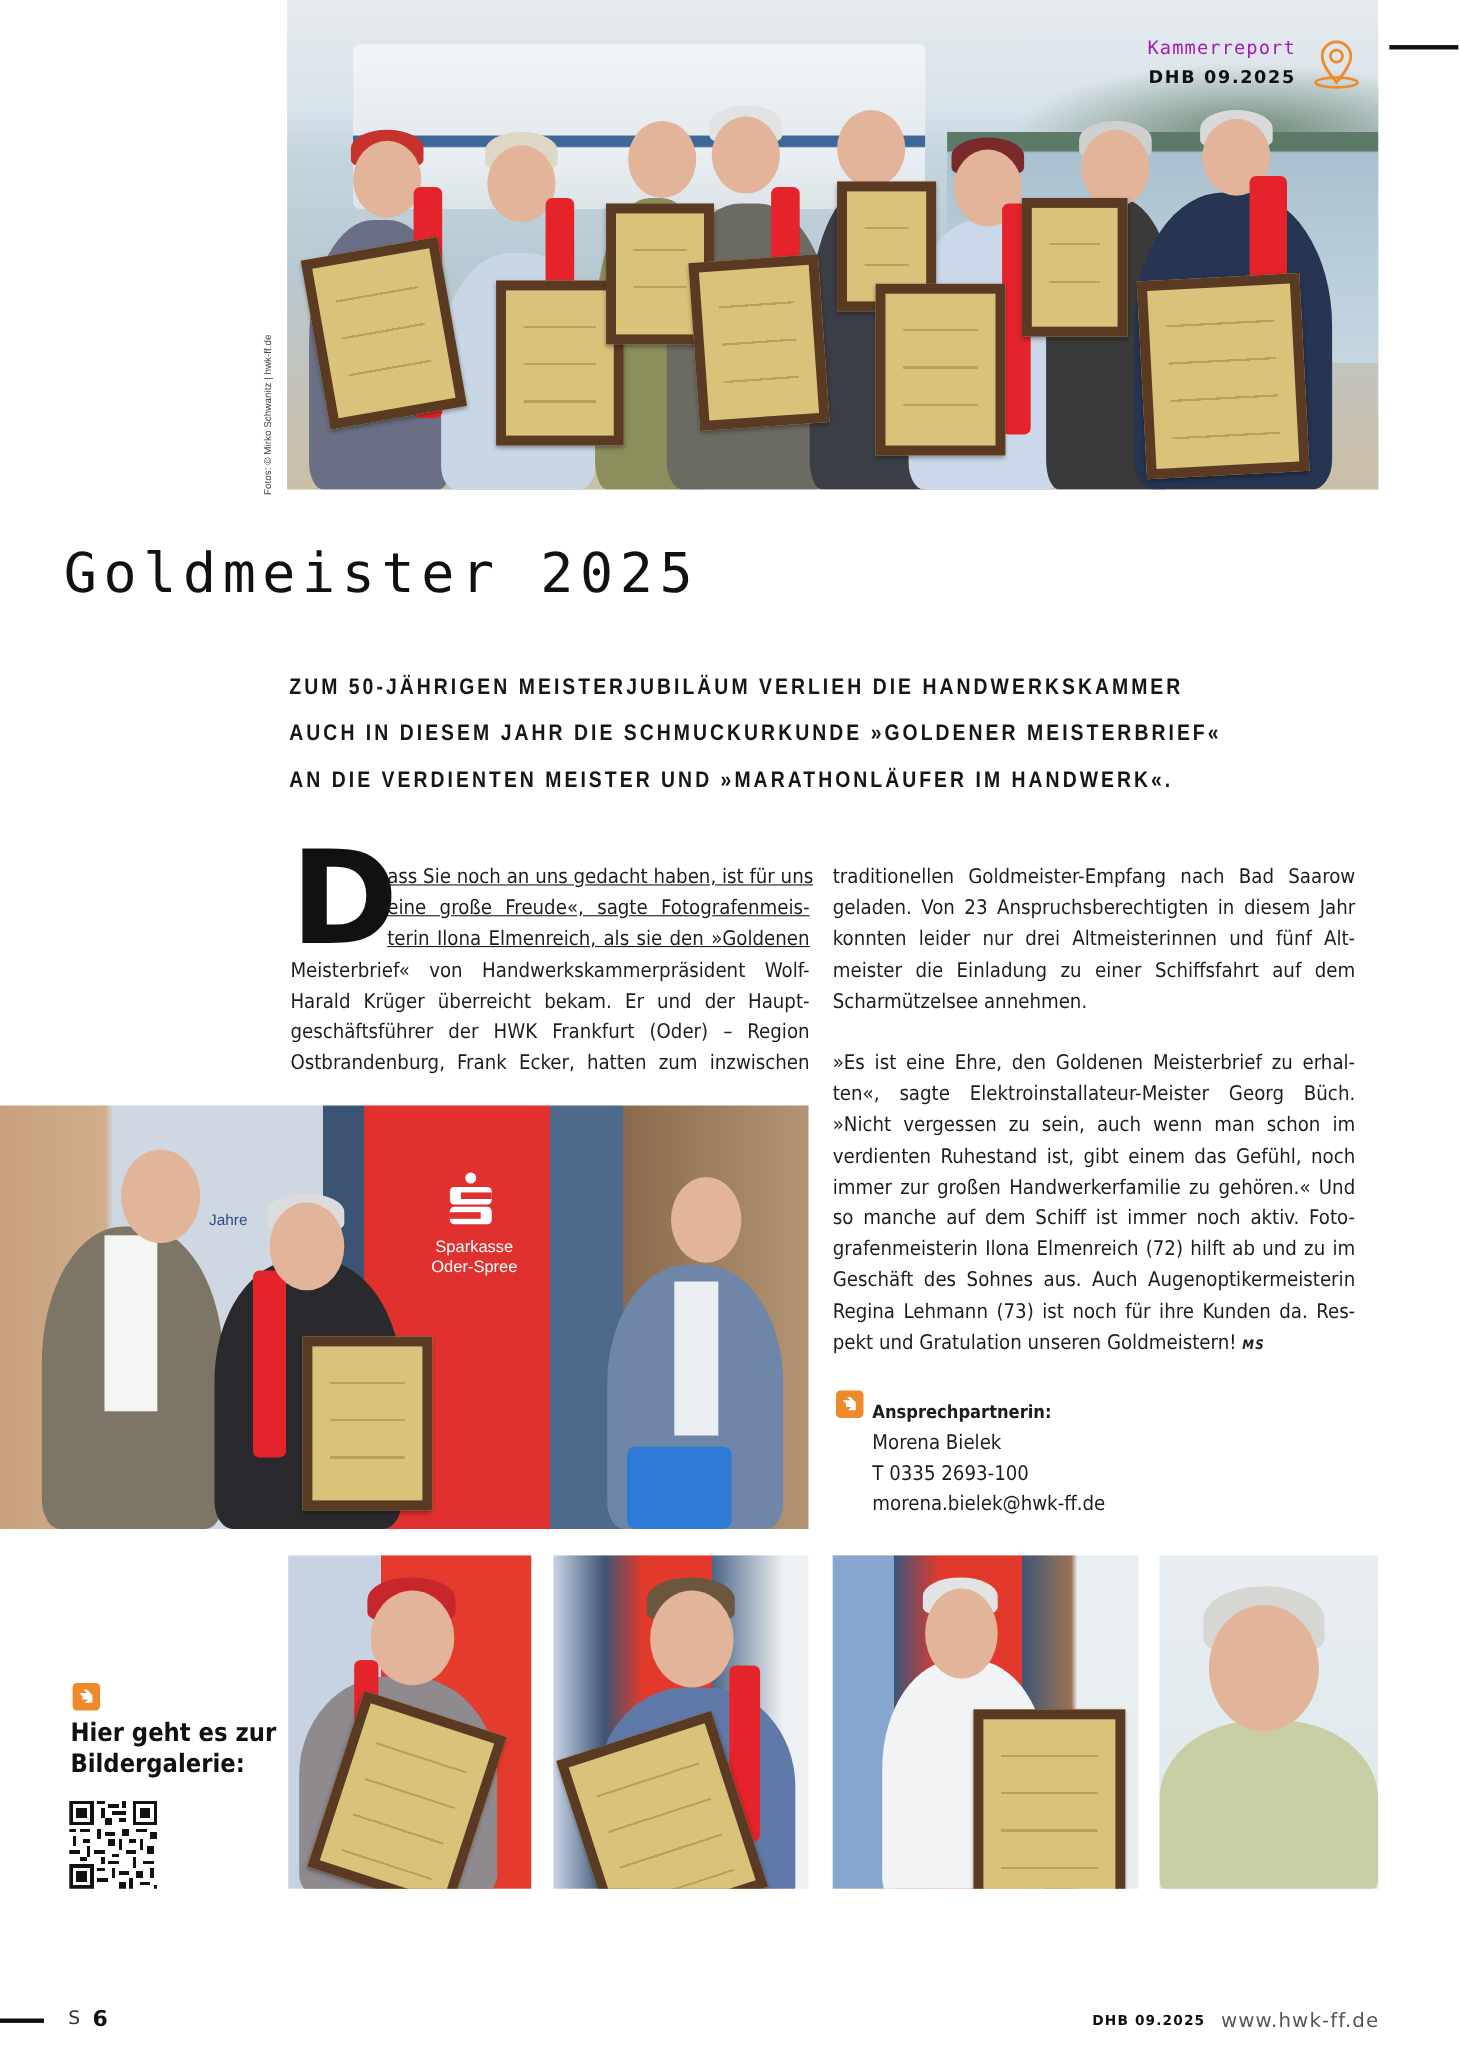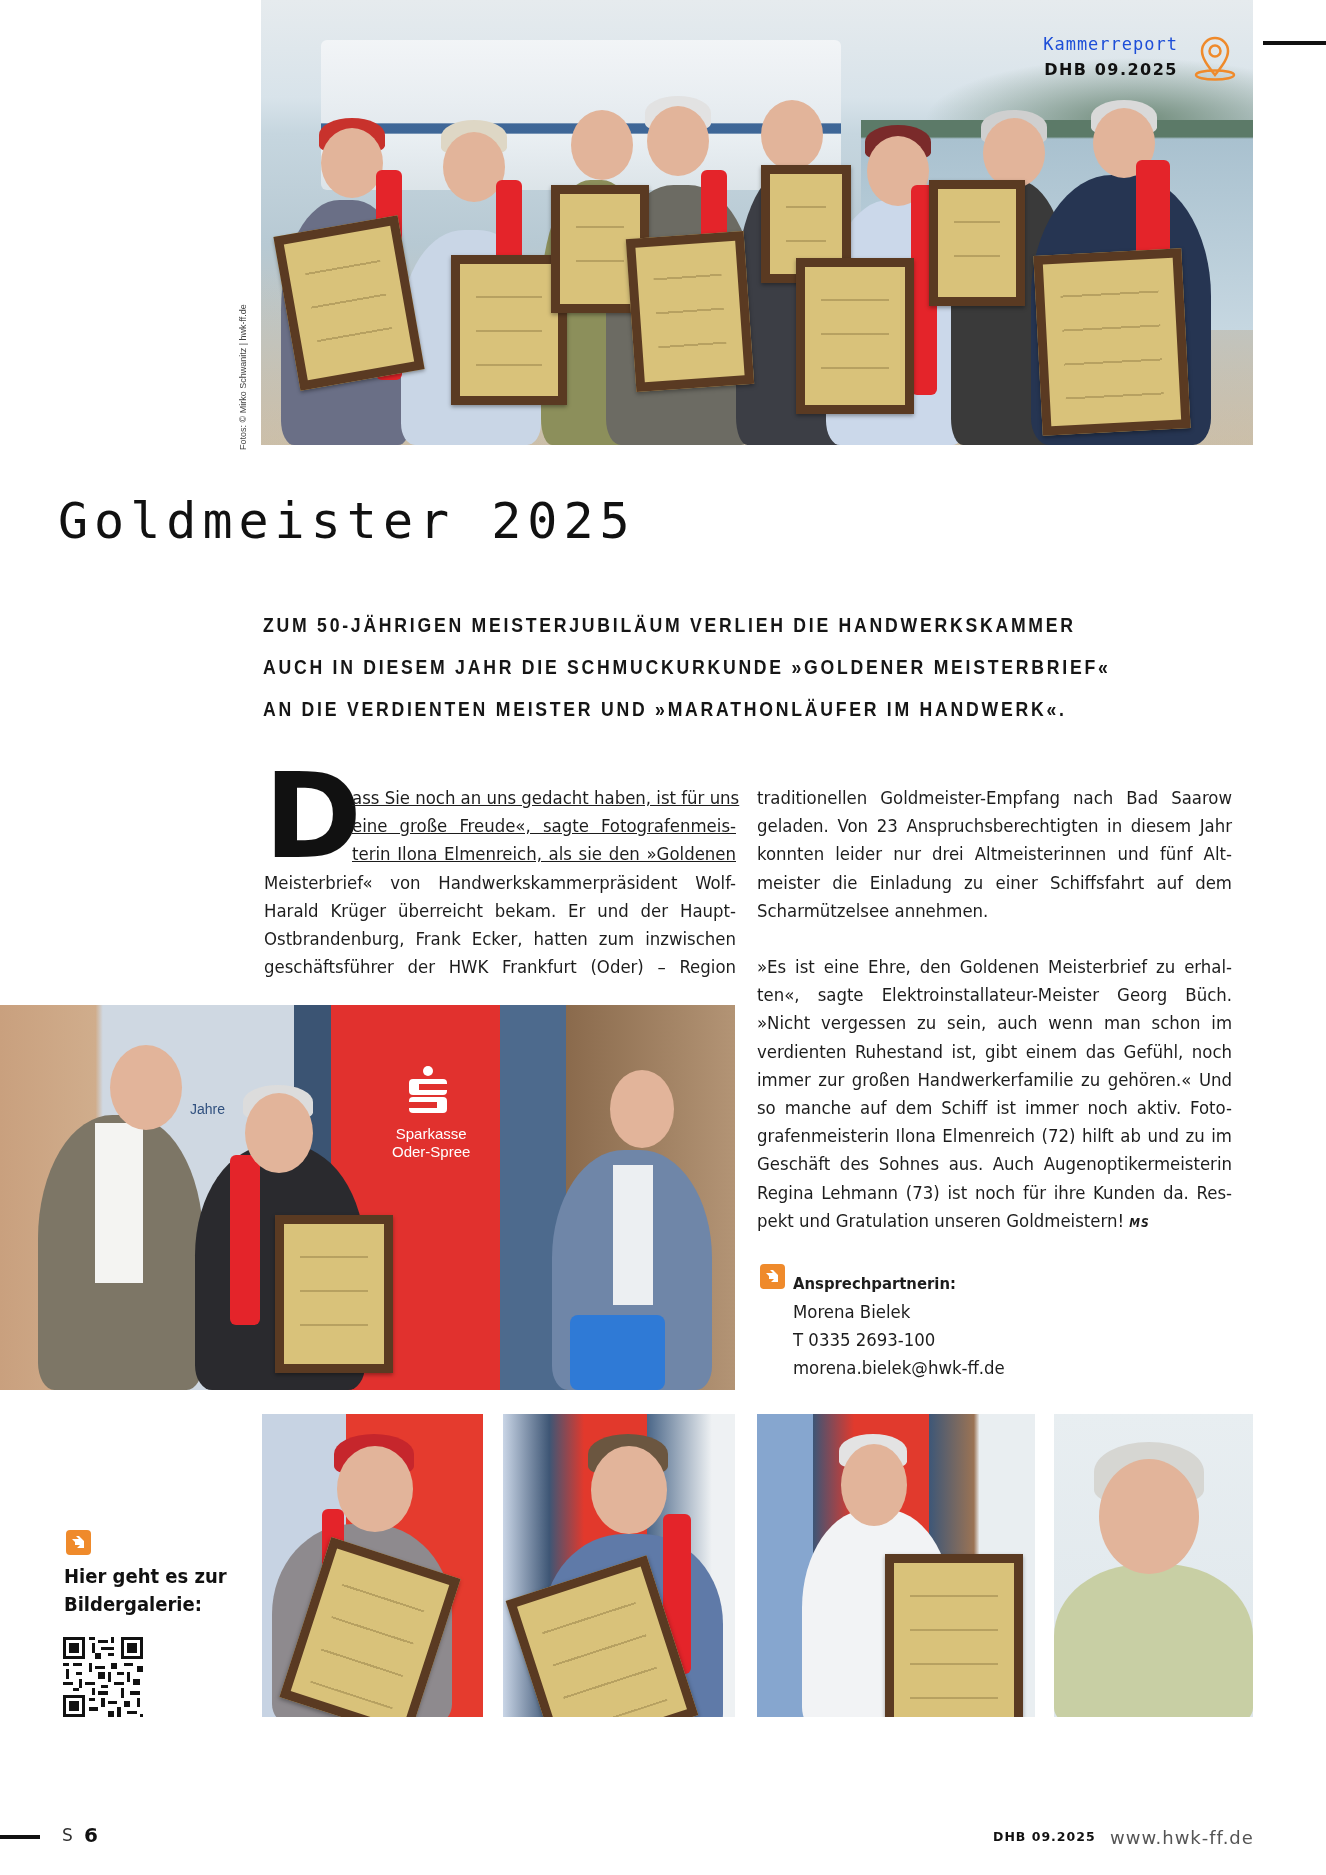--- a/index.html
+++ b/index.html
@@ -31,21 +31,21 @@
   .cert {
     position: absolute; background: #d9c27a;
     border: 9px solid #5a3a22; box-shadow: 0 2px 4px rgba(0,0,0,.35);
   }
   .cert::after { content: ""; position: absolute; inset: 14px 16px;
     background: repeating-linear-gradient(180deg, rgba(80,60,20,.0) 0 18px, rgba(80,60,20,.45) 18px 20px, rgba(80,60,20,0) 20px 34px);
     opacity: .55; }
 
   .header-kicker {
     right: 148px; top: 34px; text-align: right;
-    font-family: "DejaVu Sans Mono", monospace; font-size: 17px; letter-spacing: 1px; color: #1d4ed8;
+    font-family: "DejaVu Sans Mono", monospace; font-size: 17px; letter-spacing: 1px; color: #a21caf;
   }
   .header-issue {
     right: 148px; top: 60px; text-align: right;
     font-family: "DejaVu Sans", sans-serif; font-weight: bold; font-size: 16px; letter-spacing: 1.5px; color: #111;
   }
   .pin-icon { left: 1193px; top: 35px; width: 44px; height: 46px; }
   .header-rule { left: 1263px; top: 41px; width: 63px; height: 4px; background: #111; }
 
   .photo-credit {
     left: 238px; top: 450px; transform: rotate(-90deg); transform-origin: left top;
@@ -99,21 +99,21 @@
   .sparkasse-label {
     left: 392px; top: 120px; color: #fff; font-size: 15px; text-align: center; line-height: 18px;
   }
   .spk-logo { left: 405px; top: 60px; width: 46px; height: 52px; }
   .jahre-label { left: 190px; top: 96px; color: #2f4f7e; font-size: 14px; }
 
   
   .gallery-arrow { left: 66px; top: 1530px; }
   .gallery-label {
     left: 64px; top: 1562px; font-family: "DejaVu Sans Condensed", "DejaVu Sans", sans-serif;
-    font-weight: bold; font-size: 20px; line-height: 28px; color: #111;
+    font-weight: bold; font-size: 23px; line-height: 28px; color: #111;
   }
   .qr { left: 63px; top: 1637px; width: 80px; height: 80px; }
 
   .thumb { position: absolute; top: 1414px; height: 303px; overflow: hidden; }
   .t1 { left: 262px; width: 221px;
     background: linear-gradient(90deg, #c7d3e3 0%, #c7d3e3 38%, #e53b2e 38%, #e53b2e 100%); }
   .t2 { left: 503px; width: 232px;
     background: linear-gradient(90deg, #c9d5e6 0%, #3e5675 20%, #e2392c 35%, #e2392c 62%, #4a6688 62%, #eef1f3 90%); }
   .t3 { left: 757px; width: 278px;
     background: linear-gradient(90deg, #86a6cf 0%, #86a6cf 20%, #3b5576 20%, #e13a2d 35%, #e13a2d 62%, #3e5777 62%, #9b7354 78%, #e9eef1 80%); }
@@ -200,22 +200,22 @@
 </div>
 
 <div class="abs dropcap">D</div>
 <div class="abs col col-left">
   <p>
     <span class="line indent">ass Sie noch an uns gedacht haben, ist für uns</span>
     <span class="line indent">eine große Freude«, sagte Fotografenmeis-</span>
     <span class="line indent">terin Ilona Elmenreich, als sie den »Goldenen</span>
     <span class="line">Meisterbrief« von Handwerkskammerpräsident Wolf-</span>
     <span class="line">Harald Krüger überreicht bekam. Er und der Haupt-</span>
+    <span class="line">geschäftsführer der HWK Frankfurt (Oder) – Region</span>
     <span class="line">Ostbrandenburg, Frank Ecker, hatten zum inzwischen</span>
-    <span class="line">geschäftsführer der HWK Frankfurt (Oder) – Region</span>
   </p>
 </div>
 
 <div class="abs col col-right">
   <p>
     <span class="line">traditionellen Goldmeister-Empfang nach Bad Saarow</span>
     <span class="line">geladen. Von 23 Anspruchsberechtigten in diesem Jahr</span>
     <span class="line">konnten leider nur drei Altmeisterinnen und fünf Alt-</span>
     <span class="line">meister die Einladung zu einer Schiffsfahrt auf dem</span>
     <span class="line last">Scharmützelsee annehmen.</span>

